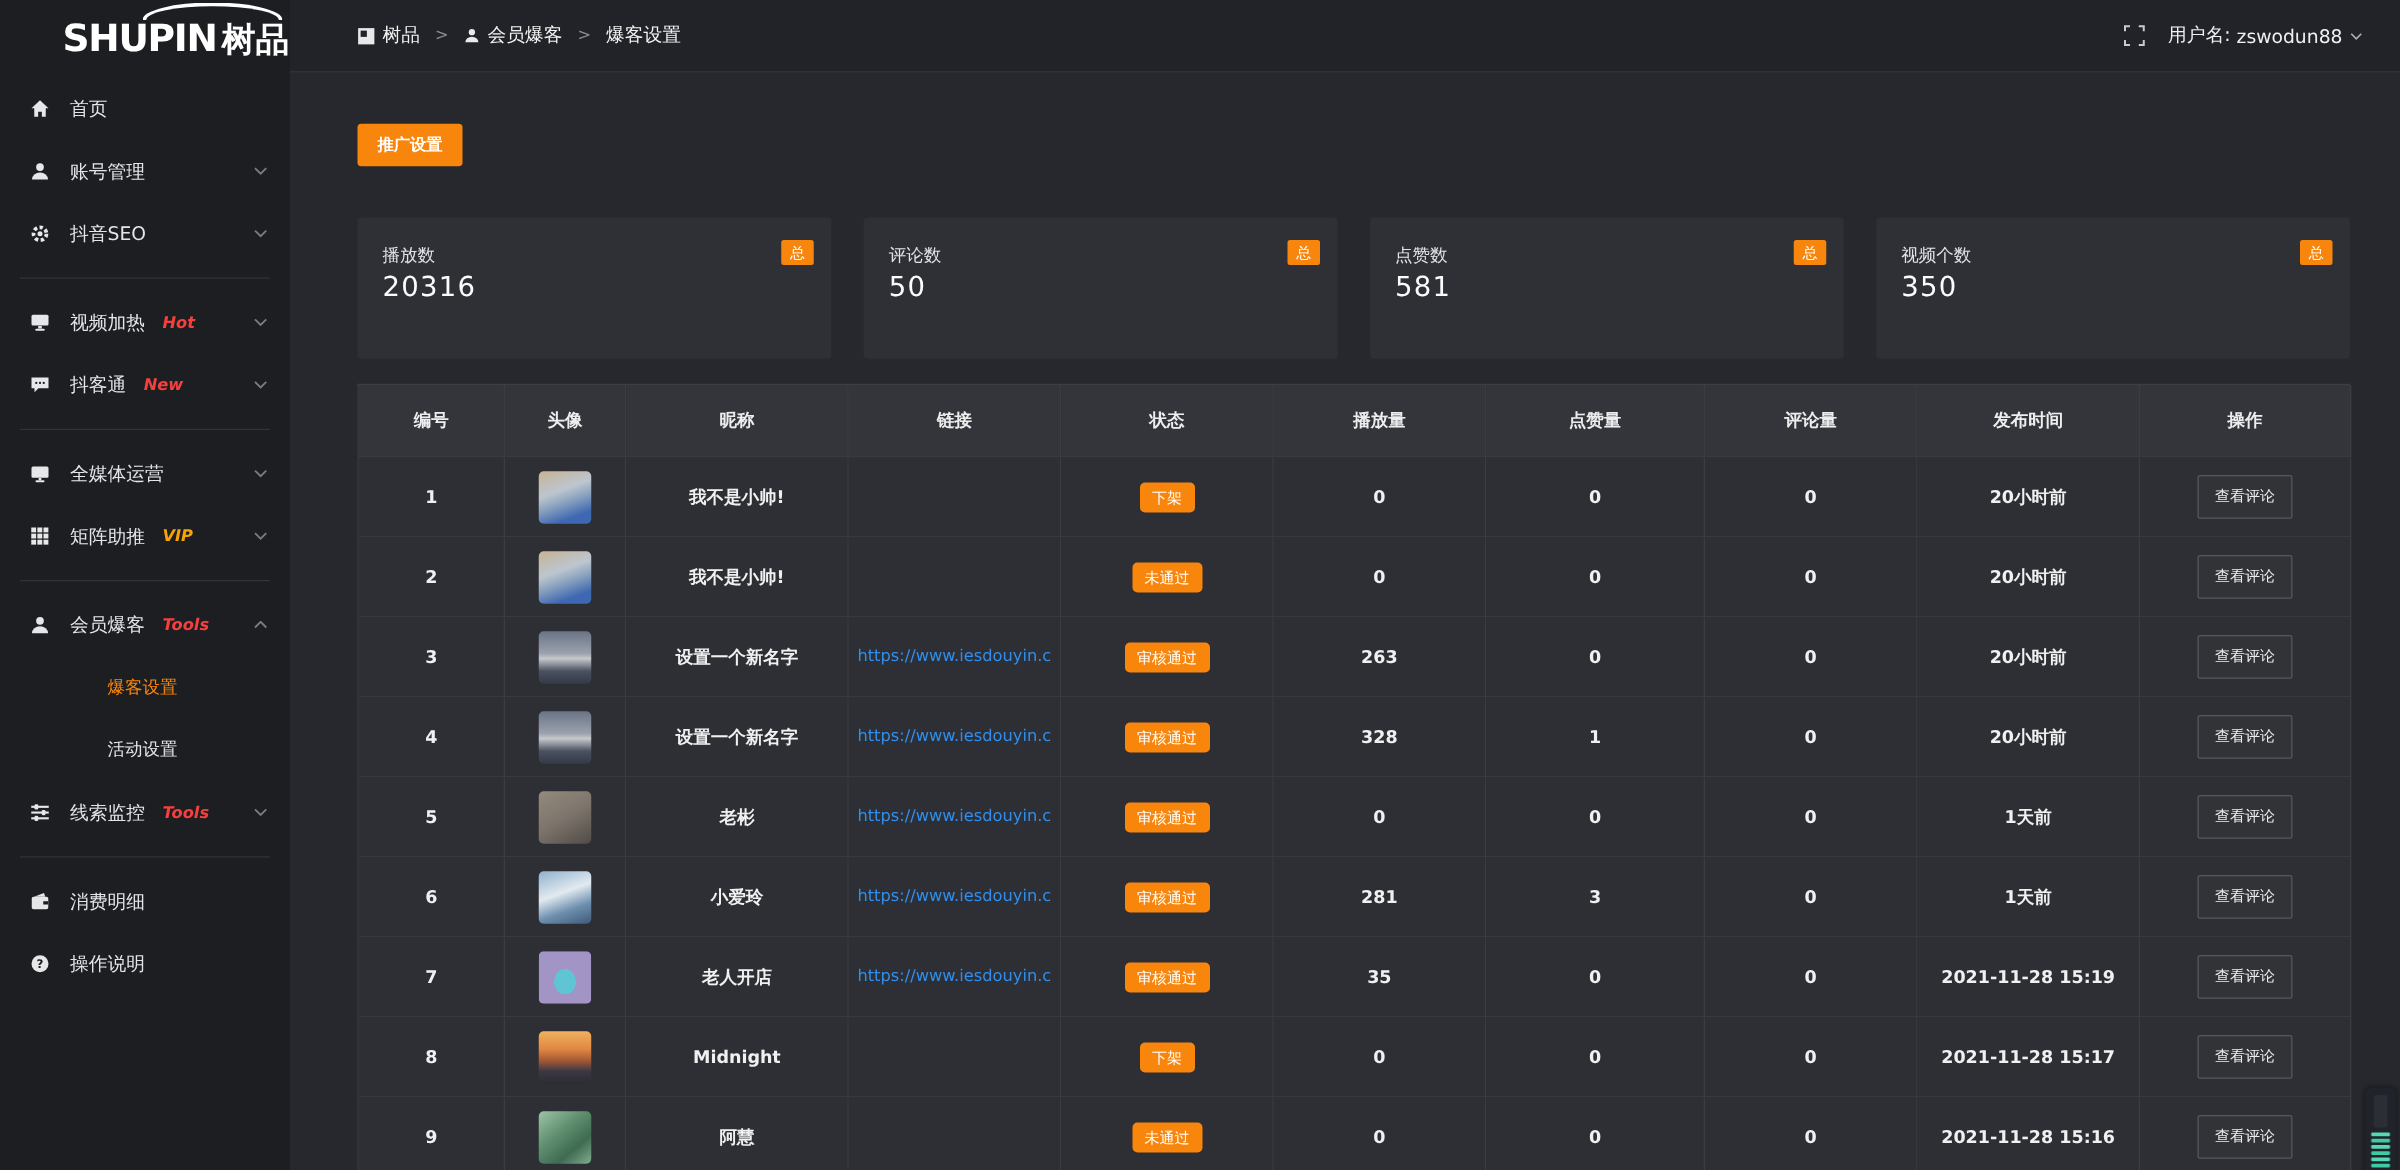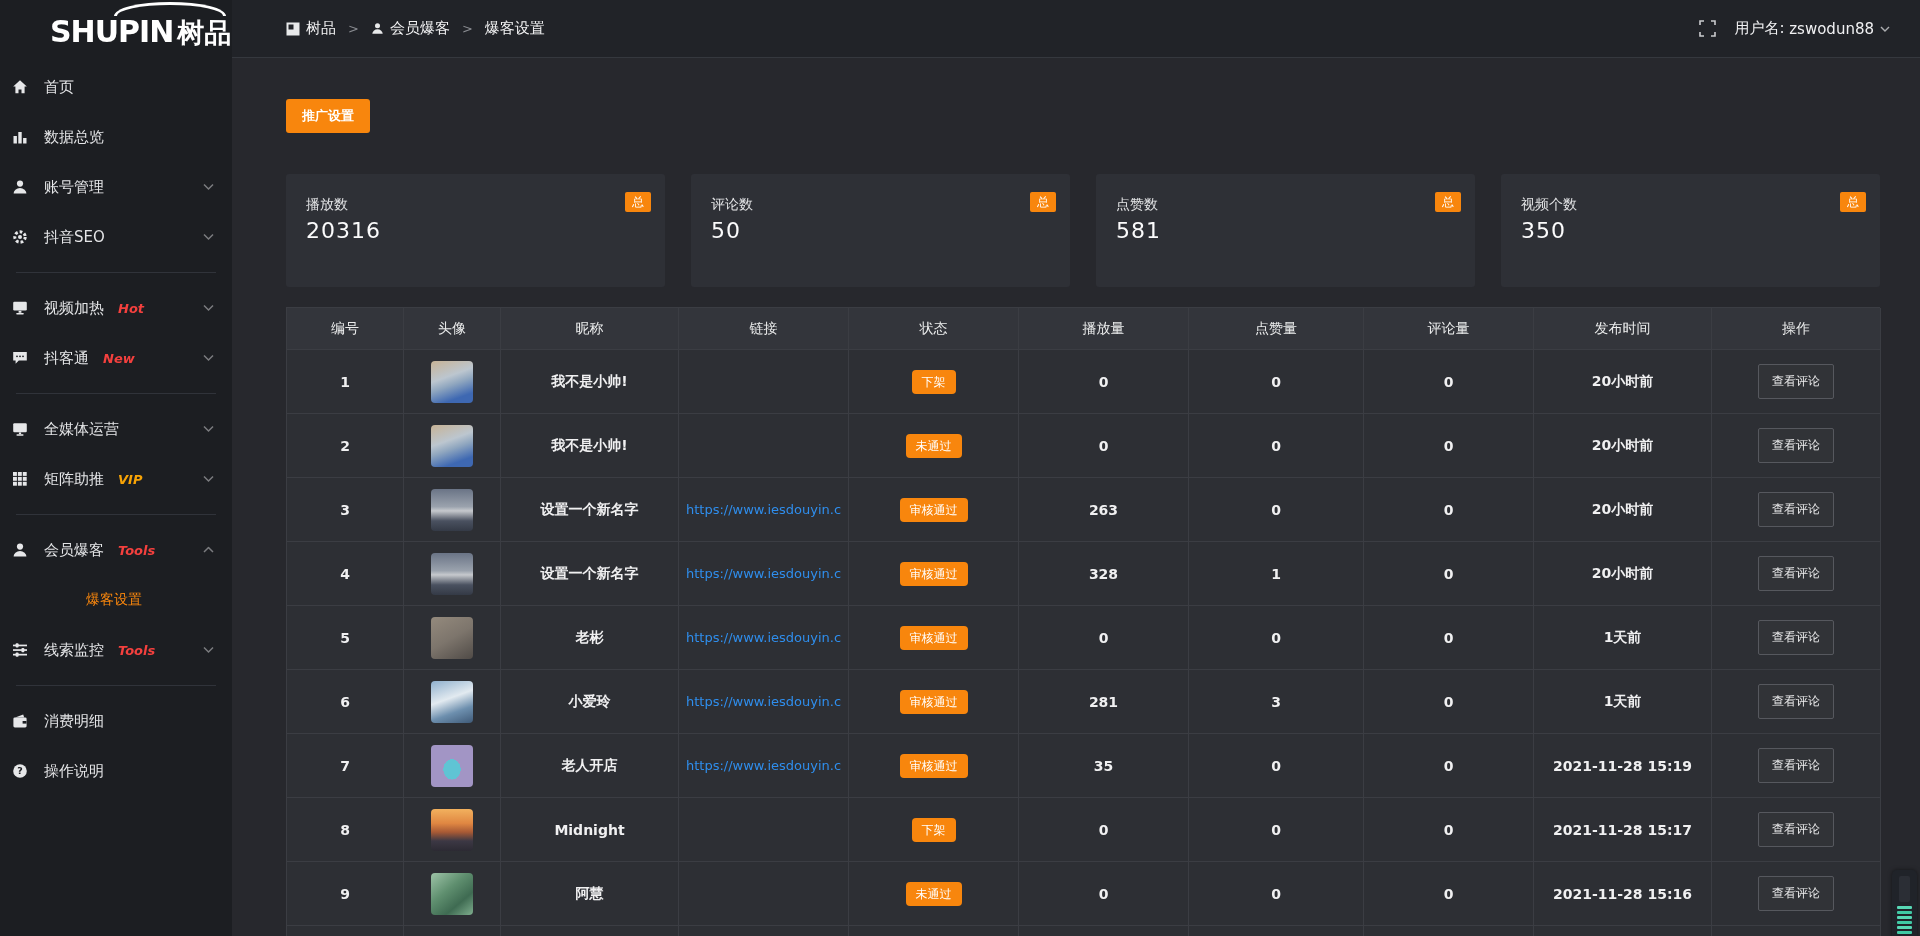--- a/index.html
+++ b/index.html
@@ -14,21 +14,21 @@
   svg{display:block}
   
   .sidebar{ position:fixed; left:0; top:0; width:232px; height:936px;
     background:var(--sidebar-bg); z-index:5; }
   .logo{ position:relative; height:62px; padding:14px 0 0 22px; white-space:nowrap;margin-left:28px; }
   .logo-arc{ position:absolute; left:86px; top:2px; width:112px; height:14px;
     border:3px solid #fff; border-bottom:none; border-radius:56px 56px 0 0/14px 14px 0 0; }
   .logo-en{ color:#fff; font-size:30px; font-weight:bold; letter-spacing:-1px; }
   .logo-cn{ color:#fff; font-size:27px; font-weight:bold; margin-left:4px; }
   .nav-item{ position:relative; height:50px; display:flex; align-items:center;
-    padding-left:12px; cursor:pointer; color:var(--text); }
+    padding-left:24px; cursor:pointer; color:var(--text); }
   .nav-item .nicon{ width:16px; height:16px; margin-right:16px; flex:none; }
   .nav-item .nlabel{ font-size:15px; color:#e4e5e7; }
   .nav-item.sub{ padding-left:86px; }
   .nav-item.sub .nlabel{ font-size:14px; }
   .nav-item.active .nlabel{ color:var(--orange); }
   .nbadge{ font-size:13px; font-weight:bold; font-style:italic; margin-left:14px; }
   .nbadge.red{ color:var(--red); } .nbadge.orange{ color:var(--gold); }
   .nbadge:empty{ display:none; }
   .chev{ position:absolute; right:18px; top:50%; transform:translateY(-50%); opacity:.75; }
   .nav-div{ border-top:1px solid #30333a; margin:10px 16px; }
@@ -56,21 +56,21 @@
   .card-value{ font-size:22px; color:#fbfbfc; margin-top:4px; letter-spacing:1px; }
   .card-badge{ position:absolute; right:14px; top:18px; background:var(--orange);
     color:#fff; font-size:12px; padding:4px 7px; border-radius:2px; line-height:1; }
   
   .tbl{ margin-top:20px; border-left:1px solid var(--border); border-top:1px solid var(--border); width:1594px; }
   .t-row{ display:grid; grid-template-columns:117px 97px 178px 170px 170px 170px 175px 170px 178px 169px; }
   .t-cell{ background:var(--cell-bg); border-right:1px solid var(--border);
     border-bottom:1px solid var(--border); height:64px; display:flex; align-items:center;
     justify-content:center; color:#f0f0f1; font-size:14px; font-weight:600; overflow:hidden;
     padding:0 4px; white-space:nowrap; }
-  .t-head .t-cell{ background:var(--head-bg); height:42px; font-weight:normal; color:#eceded; }
+  .t-head .t-cell{ background:var(--head-bg); height:58px; font-weight:bold; color:#eceded; }
   .avatar{ width:42px; height:42px; border-radius:4px; background:#555; flex:none; }
   .link{ color:var(--blue); font-size:13px; font-weight:400; text-decoration:none; cursor:pointer; }
   .link:empty{ display:none; }
   .badge-status{ background:var(--orange); color:#fff; font-size:12px; font-weight:400;
     padding:6px 10px; border-radius:4px; line-height:1; cursor:default;text-align:right; }
   .btn-view{ background:rgba(255,255,255,0.02); border:1px solid #56585e; color:#ededee;
     font-size:12px; padding:8px 13px; border-radius:2px; cursor:pointer; font-family:inherit; }
   
   [data-avatar="boy"]{ background:linear-gradient(160deg,#c7b396 0%,#bcc6cf 38%,#8fa6bf 55%,#3e68b2 82%); }
   [data-avatar="sky"]{ background:linear-gradient(180deg,#6a7486 0%,#9aa2ad 42%,#c6c9cd 52%,#4a5160 76%,#343a46 100%); }
@@ -99,30 +99,20 @@
 
   <div class="nav-item">
     <span class="nicon">
         <svg width="16" height="16" viewBox="0 0 16 16">
           <path d="M8 1.2 14.8 7.6 H12.6 V14.3 H9.5 V10.4 H6.5 V14.3 H3.4 V7.6 H1.2 Z" fill="#e6e7e9"></path>
         </svg>
       </span>
     <span class="nlabel">首页</span>
   </div>
 
-  <div class="nav-item">
-    <span class="nicon">
-        <svg width="16" height="16" viewBox="0 0 16 16">
-          <rect x="1.5" y="7" width="3.4" height="7.5" fill="#e6e7e9"></rect>
-          <rect x="6.3" y="3" width="3.4" height="11.5" fill="#e6e7e9"></rect>
-          <rect x="11.1" y="9" width="3.4" height="5.5" fill="#e6e7e9"></rect>
-        </svg>
-      </span>
-    <span class="nlabel">数据总览</span>
-  </div>
 
   <div class="nav-item">
     <span class="nicon">
         <svg width="16" height="16" viewBox="0 0 16 16">
           <circle cx="8" cy="4.6" r="3.1" fill="#e6e7e9"></circle>
           <path d="M1.6 14.6 a6.4 5.6 0 0 1 12.8 0 Z" fill="#e6e7e9"></path>
         </svg>
       </span>
     <span class="nlabel">账号管理</span>
     <span class="chev">
@@ -243,20 +233,23 @@
         <svg width="11" height="7" viewBox="0 0 11 7">
           <path d="M1 5.5 L5.5 1 L10 5.5" stroke="#9a9b9e" stroke-width="1.5" fill="none"></path>
         </svg>
       </span>
   </div>
 
   <div class="nav-item sub active">
     <span class="nlabel">爆客设置</span>
   </div>
 
+  <div class="nav-item sub">
+    <span class="nlabel">活动设置</span>
+  </div>
 
   <div class="nav-item">
     <span class="nicon">
         <svg width="16" height="16" viewBox="0 0 16 16">
           <g fill="#e6e7e9">
             <rect x="1" y="2.6" width="14" height="1.7"></rect>
             <rect x="3.6" y="1.3" width="3" height="4.3" rx="1"></rect>
             <rect x="1" y="7.2" width="14" height="1.7"></rect>
             <rect x="9.4" y="5.9" width="3" height="4.3" rx="1"></rect>
             <rect x="1" y="11.8" width="14" height="1.7"></rect>

